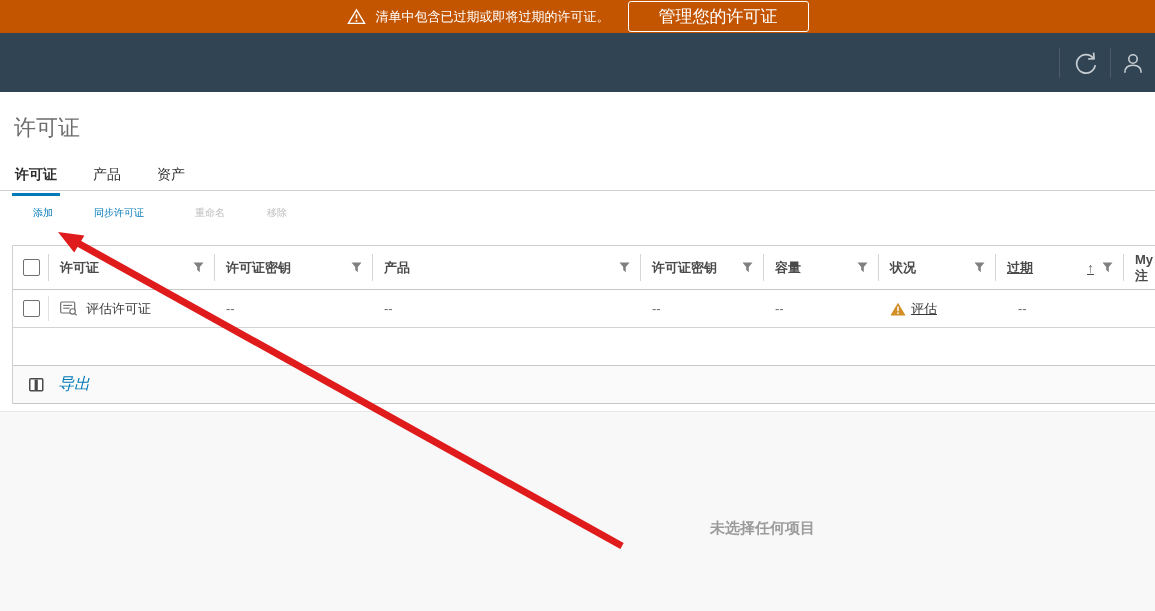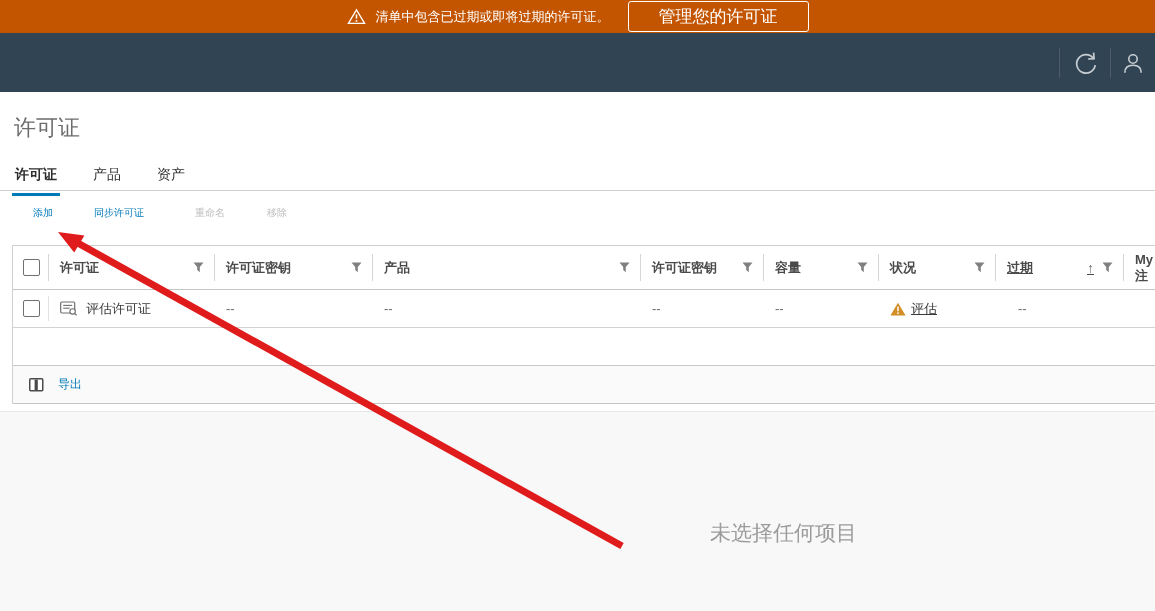--- a/index.html
+++ b/index.html
@@ -46,25 +46,25 @@
 
   .grid-row{display:flex;height:37px;border-bottom:1px solid #d2d2d2;background:#fff;align-items:stretch;
     font-size:13px;color:#3a3a3a;}
   .td{display:flex;align-items:center;padding:0 11px;box-sizing:border-box;position:relative;}
   .td .dash{color:#6b6b6b;}
   .checkbox-cell{justify-content:center;padding:0;}
   .checkbox{width:15px;height:15px;border:1px solid #6f6f6f;border-radius:2px;background:#fff;cursor:pointer;}
   .grid-spacer{height:37px;background:#fff;border-bottom:1px solid #c9c9c9;}
   .grid-footer{height:37px;background:#fafafa;border-bottom:1px solid #c6c6c6;display:flex;align-items:center;
     padding-left:16px;gap:14px;}
-  .export-link{color:#0079b8;font-size:12px;text-decoration:none;cursor:pointer;}
+  .export-link{color:#0079b8;font-size:16px;text-decoration:none;cursor:pointer;font-style:italic;}
 
   .lower-rule{position:absolute;top:319px;left:0;width:100%;height:1px;background:#e6e6e6;}
   .lower-area{position:absolute;top:320px;left:0;width:100%;height:199px;background:#f8f8f8;}
-  .empty-state{position:absolute;top:427px;left:710px;font-size:21px;color:#9b9b9b;}
+  .empty-state{position:absolute;top:427px;left:710px;font-size:15px;color:#9b9b9b;font-weight:bold;}
 
   
   .w-check{width:36px;}
   .w-license{width:166px;}
   .w-key{width:158px;}
   .w-product{width:268px;}
   .w-usage{width:123px;}
   .w-capacity{width:115px;}
   .w-state{width:117px;}
   .w-expire{width:128px;text-decoration:underline;}

